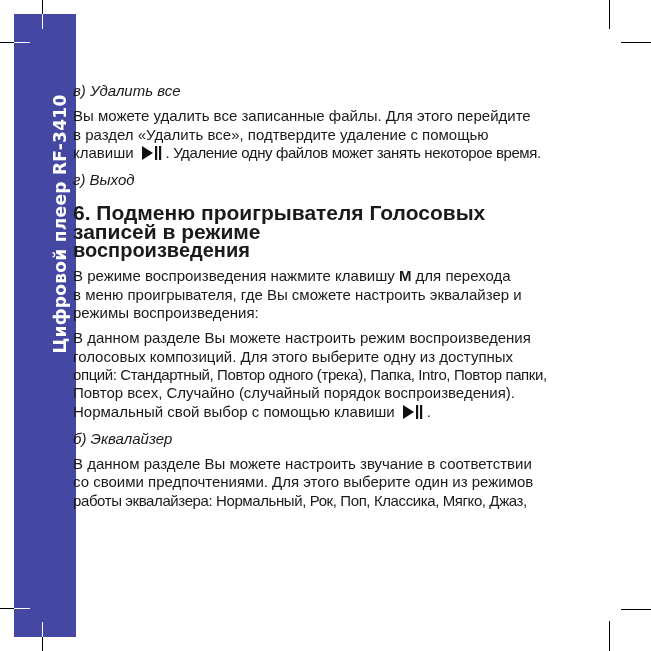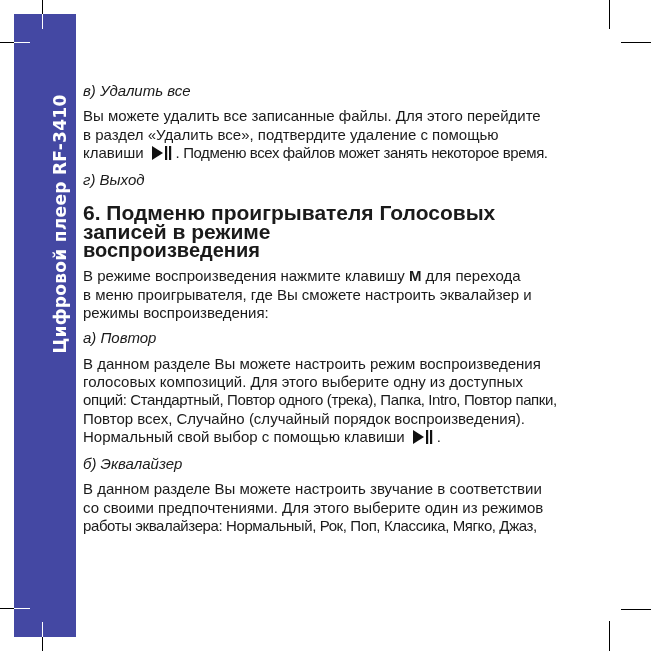--- a/index.html
+++ b/index.html
@@ -6,21 +6,21 @@
   body { width:651px; height:651px; position:relative; overflow:hidden;
          font-family:"Liberation Sans", sans-serif; color:#1a1a1a; }
   .band { position:absolute; left:14px; top:14px; width:62px; height:623px; background:#4448a3; }
   .band-title { position:absolute; left:60px; top:224px; transform:translate(-50%,-50%) rotate(-90deg);
                 white-space:nowrap; color:#ffffff; font-family:"DejaVu Sans", sans-serif; font-weight:bold;
                 font-size:17px; letter-spacing:0.3px; }
   .mark { position:absolute; background:#000; }
   .mark.v { width:1px; }
   .mark.h { height:1px; }
   .mark.light { background:#ffffff; }
-  .content { position:absolute; left:83px; top:82px; width:500px; }
+  .content { position:absolute; left:73px; top:82px; width:500px; }
   .content p { margin:0; font-size:15px; line-height:18.3px; }
   .sub { font-style:italic; margin-bottom:7px !important; }
   .para { margin-bottom:7px !important; }
   .heading { font-weight:bold; font-size:15.5px !important; margin-top:14px !important; margin-bottom:7px !important; line-height:19px !important; }
   .playkey { display:inline-block; vertical-align:-2px; margin:0 4px 0 8px; }
   .bold { font-weight:bold; }
   .narrow { letter-spacing:-0.4px; }
 </style>
 </head>
 <body>
@@ -44,36 +44,35 @@
 <div class="content">
 
   <p class="sub">в) Удалить все</p>
   <div class="para">
     <p>Вы можете удалить все записанные файлы. Для этого перейдите</p>
     <p>в раздел «Удалить все», подтвердите удаление с помощью</p>
     <p><span>клавиши</span><span class="playkey"><svg width="20" height="14" viewBox="0 0 20 14">
             <polygon points="0,0 11,7 0,14" fill="#111"></polygon>
             <rect x="13" y="0" width="2.2" height="14" fill="#111"></rect>
             <rect x="17" y="0" width="2.2" height="14" fill="#111"></rect>
-          </svg></span><span class="narrow">. Подменю всех файлов может занять некоторое время.</span></p>
+          </svg></span><span class="narrow">. Удаление одну файлов может занять некоторое время.</span></p>
   </div>
 
   <p class="sub">г) Выход</p>
 
   <div class="heading">
     <p style="font-weight:bold;font-size:21px;line-height:19px;">6. Подменю проигрывателя Голосовых записей в режиме</p>
     <p style="font-weight:bold;font-size:20px;line-height:19px;">воспроизведения</p>
   </div>
   <div class="para">
     <p><span>В режиме воспроизведения нажмите клавишу </span><span class="bold">M</span><span> для перехода</span></p>
     <p>в меню проигрывателя, где Вы сможете настроить эквалайзер и</p>
     <p>режимы воспроизведения:</p>
   </div>
 
-  <p class="sub">а) Повтор</p>
   <div class="para">
     <p>В данном разделе Вы можете настроить режим воспроизведения</p>
     <p>голосовых композиций. Для этого выберите одну из доступных</p>
     <p class="narrow">опций: Стандартный, Повтор одного (трека), Папка, Intro, Повтор папки,</p>
     <p>Повтор всех, Случайно (случайный порядок воспроизведения).</p>
     <p><span>Нормальный свой выбор с помощью клавиши</span><span class="playkey"><svg width="20" height="14" viewBox="0 0 20 14">
             <polygon points="0,0 11,7 0,14" fill="#111"></polygon>
             <rect x="13" y="0" width="2.2" height="14" fill="#111"></rect>
             <rect x="17" y="0" width="2.2" height="14" fill="#111"></rect>
           </svg></span><span>.</span></p>

